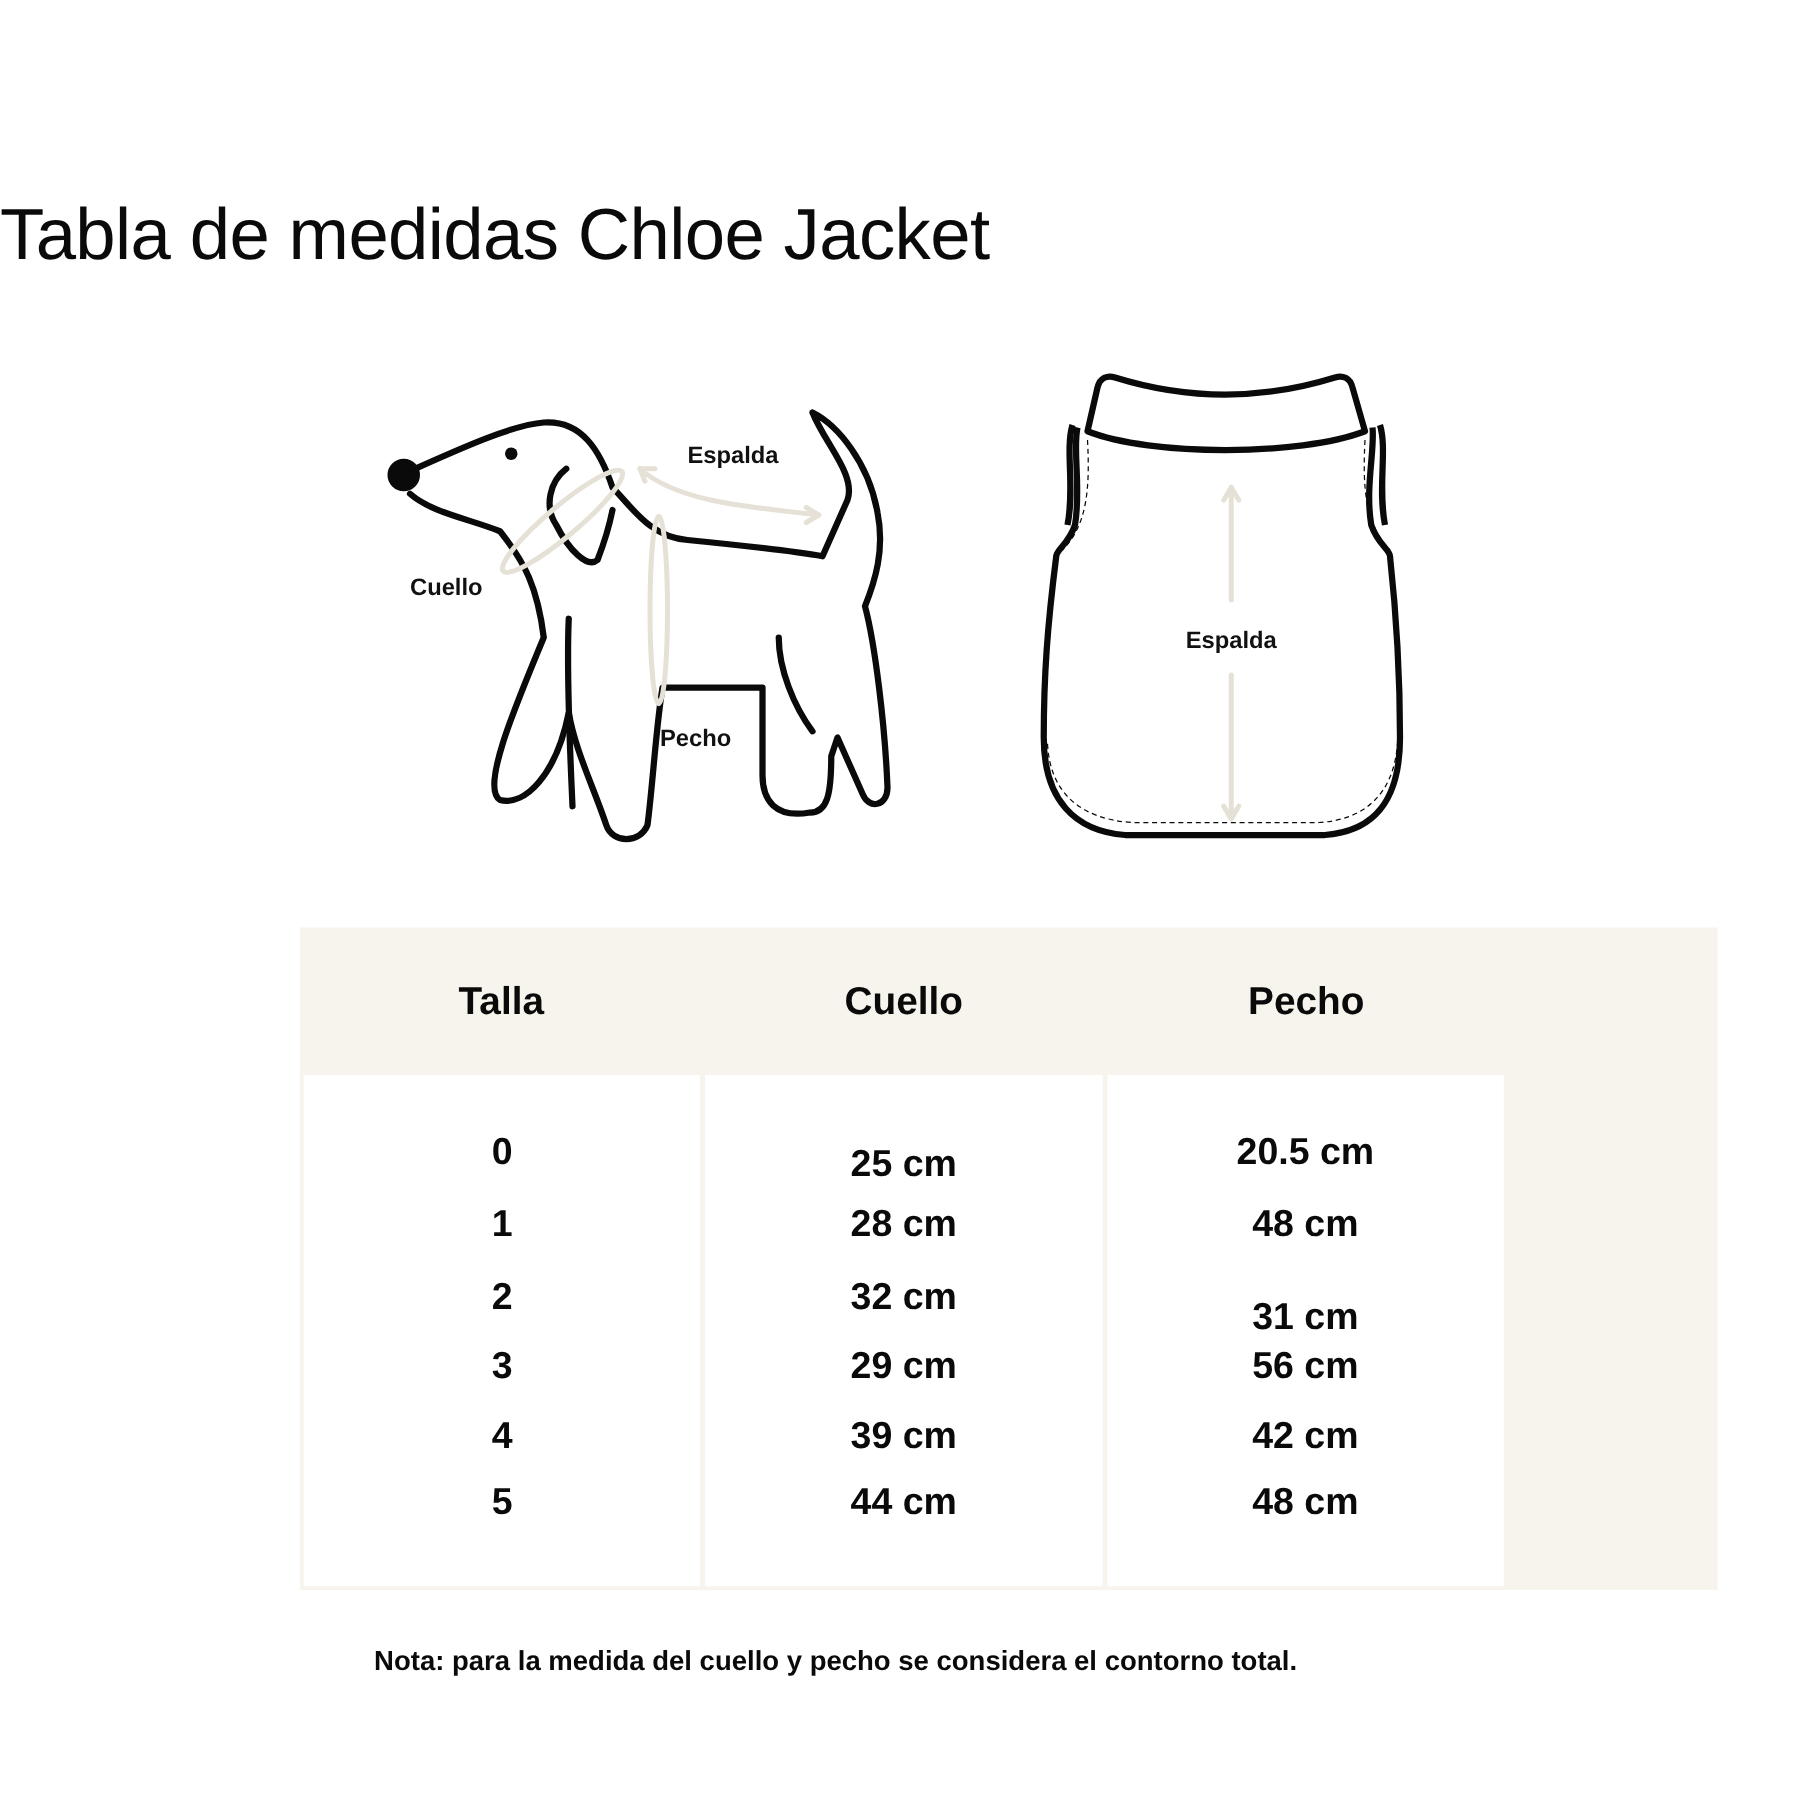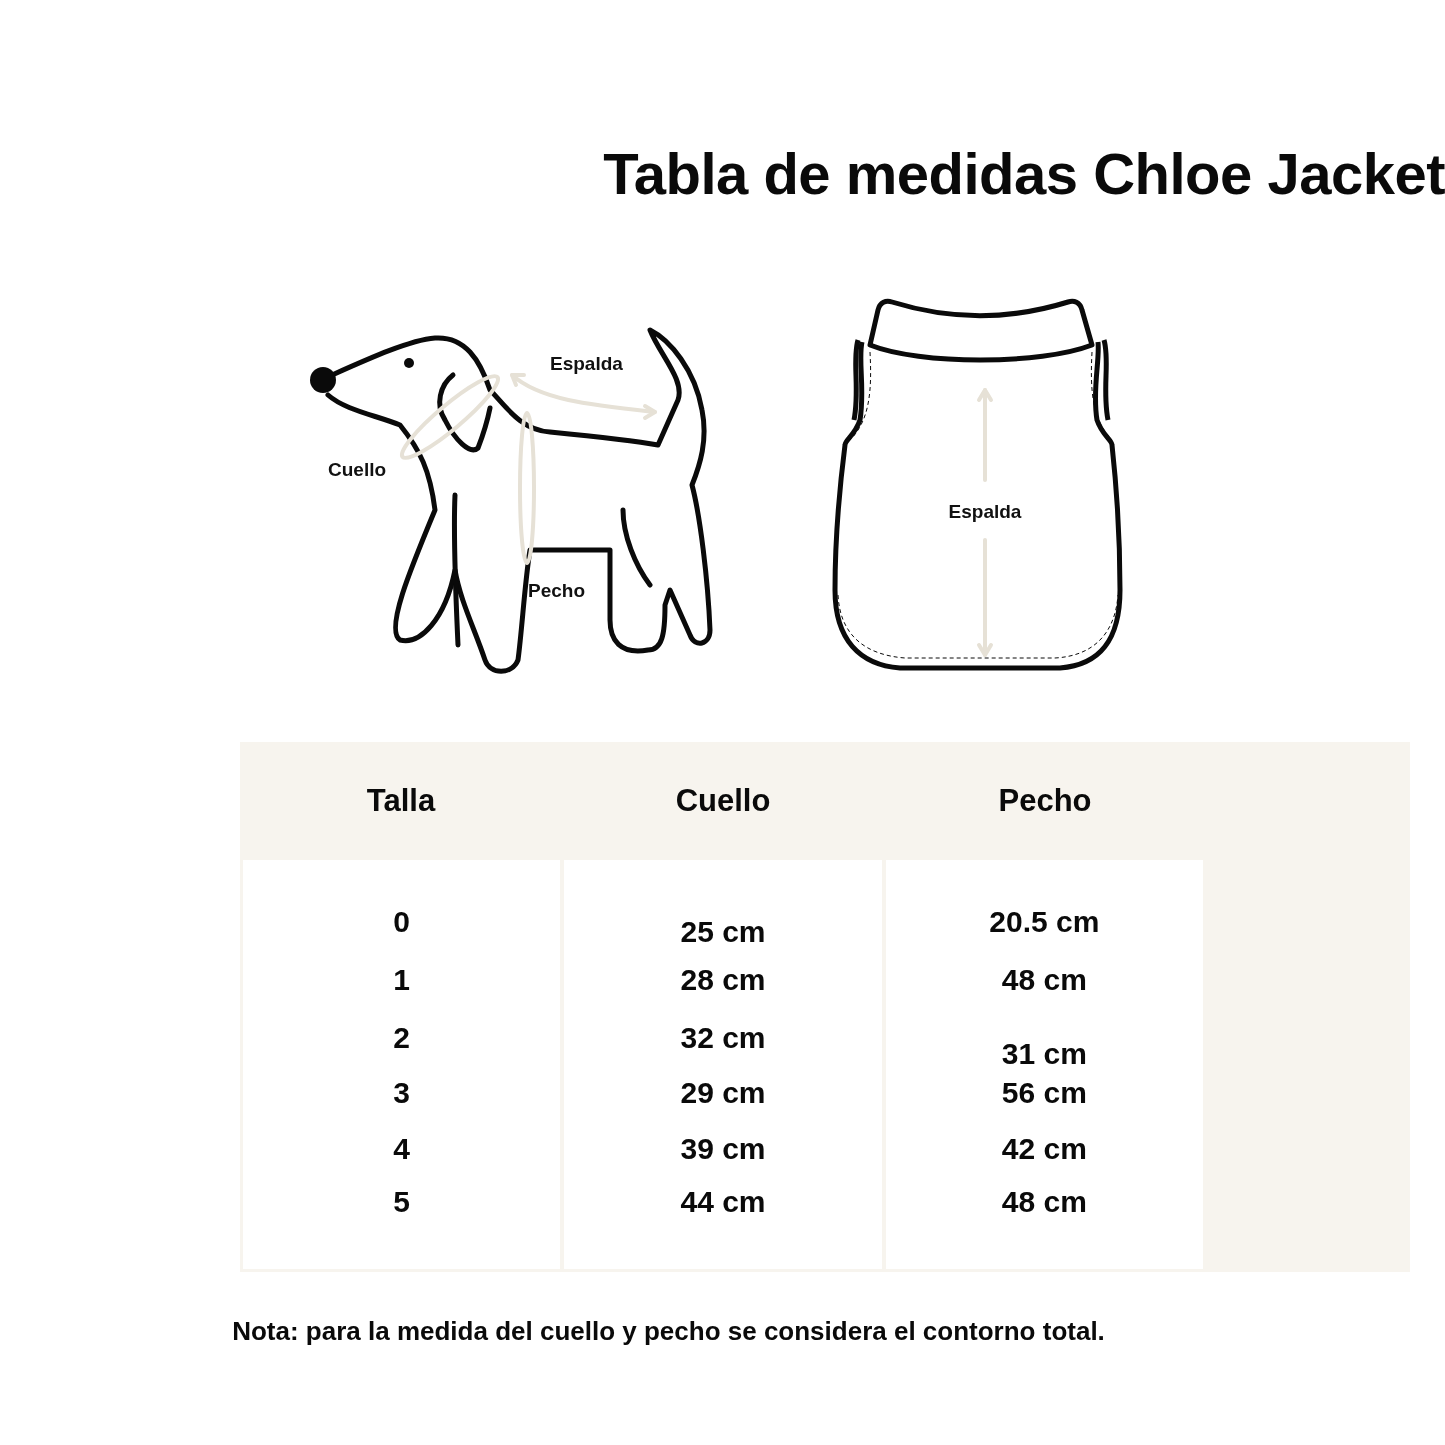--- a/index.html
+++ b/index.html
@@ -1,30 +1,30 @@
 <!DOCTYPE html>
 <html><head>
 <meta charset="utf-8">
 <style>
   html, body { margin:0; padding:0; background:#ffffff; }
   body { width:1445px; height:1445px; position:relative; overflow:hidden;
          font-family:"Liberation Sans", "DejaVu Sans", sans-serif; color:#0a0a0a; }
-  .title { position:absolute; left:0; width:1445px; top:140px; text-align:right;
-           font-size:58px; font-weight:bold; letter-spacing:-0.5px; }
+  .title { position:absolute; left:0; width:1445px; top:154px; text-align:left;
+           font-size:58px; font-weight:normal; letter-spacing:-0.5px; }
   .diagram { position:absolute; }
   .diagram svg { display:block; }
   .lbl { font-family:"Liberation Sans", sans-serif; font-weight:bold; font-size:19px; fill:#111; }
-  .table { position:absolute; left:240px; top:742px; width:1134px; height:530px; background:#f7f4ee;padding-left:36px; }
+  .table { position:absolute; left:240px; top:742px; width:1134px; height:530px; background:#f7f4ee; }
   .thead { position:absolute; left:0; top:0; width:966px; height:118px; display:flex; }
   .th { flex:1; display:flex; align-items:center; justify-content:center;
         font-size:31px; font-weight:bold; }
   .tbody { position:absolute; left:3px; top:118px; width:960px; height:150px; display:flex; gap:4px; height:409px; }
   .col { flex:1; background:#ffffff; position:relative; }
   .cell { position:absolute; left:0; width:100%; text-align:center; font-size:30px; font-weight:bold; }
-  .note { position:absolute; left:0; width:1337px; top:1316px; text-align:center; font-size:26px; font-weight:bold; }
+  .note { position:absolute; left:0; width:1337px; top:1316px; text-align:center; font-size:22px; font-weight:bold; }
 </style>
 </head>
 <body>
 
 <div class="title">Tabla de medidas Chloe Jacket</div>
 
 <div class="diagram" style="left:290px; top:300px;">
   <svg width="440" height="390" viewBox="0 0 440 390">
     <g fill="none" stroke="#0a0a0a" stroke-width="5" stroke-linecap="round" stroke-linejoin="round">
 

